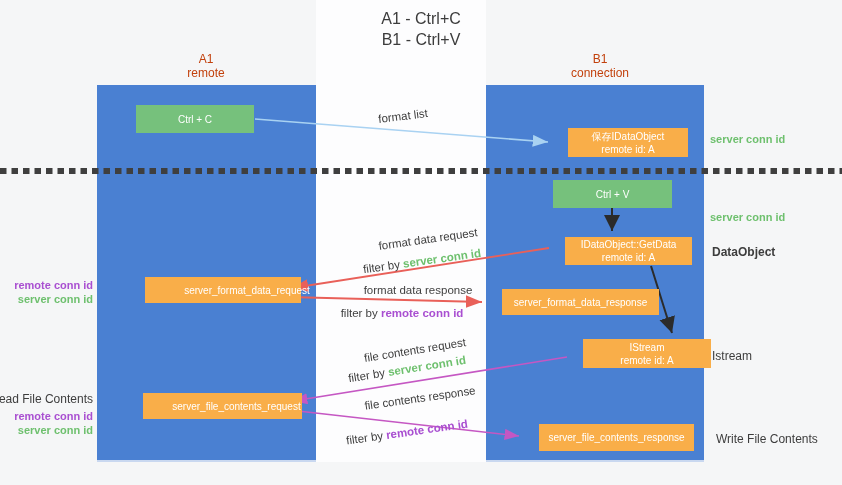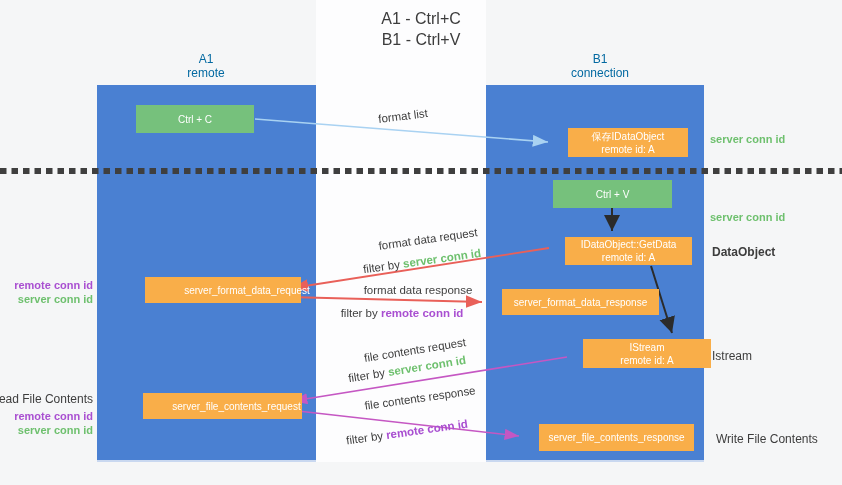--- a/index.html
+++ b/index.html
@@ -12,21 +12,21 @@
   }
   #stage { position:absolute; left:0; top:0; width:842px; height:485px; }
 
   .mid-strip { position:absolute; left:316px; top:0; width:170px; height:462px; background:#fdfdfe; }
 
   .column { position:absolute; top:85px; width:219px; height:377px; background:#4a80d2; border-bottom:2px solid #c9d8f0; }
   #col-left  { left:97px;  }
   #col-right { left:486px; width:218px; }
 
   .col-header { position:absolute; top:52px; width:120px; text-align:center;
-    font-size:12px; line-height:14px; color:#0369a1; }
+    font-size:12px; line-height:14px; color:#c2410c; }
   #hdr-left  { left:146px; }
   #hdr-right { left:540px; }
 
   .title { position:absolute; left:321px; top:8px; width:200px; text-align:center;
     font-size:16px; line-height:21px; color:#3c3c3c; }
 
   svg.overlay { position:absolute; left:0; top:0; z-index:5; pointer-events:none; }
 
   .box { position:absolute; z-index:6; display:flex; flex-direction:column;
     align-items:center; justify-content:center; color:#ffffff;

